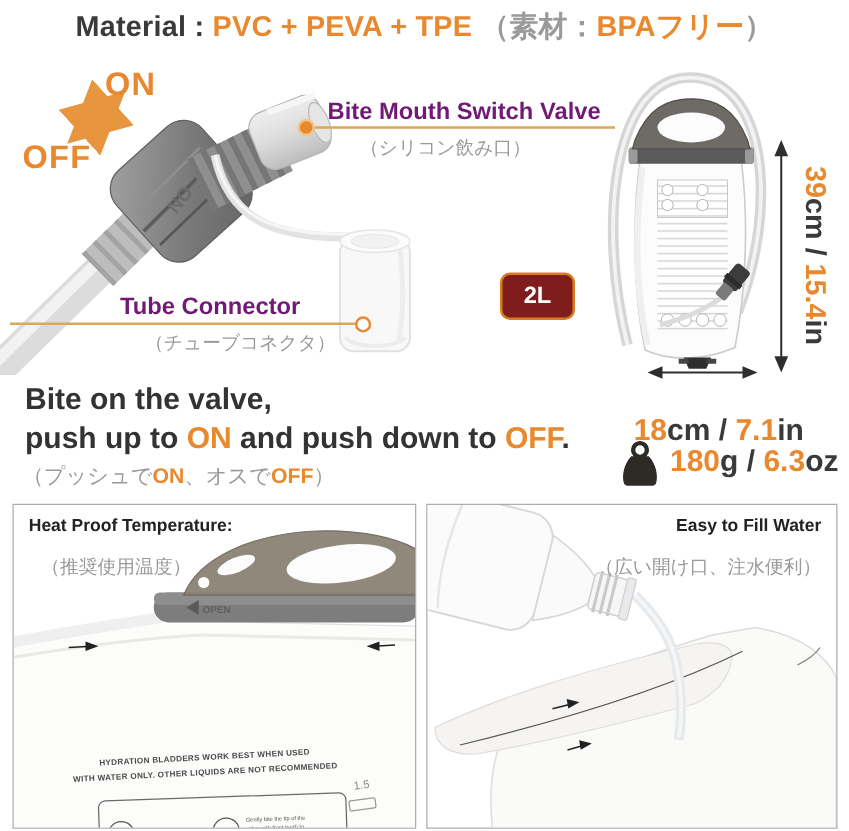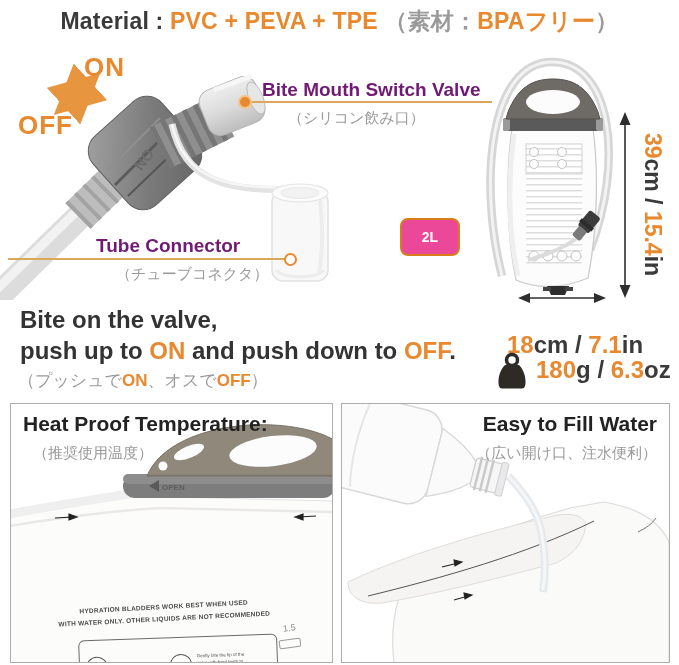--- a/index.html
+++ b/index.html
@@ -13,33 +13,33 @@
   .header{top:6px;left:0;width:679px;text-align:center;font-size:23px;font-weight:bold;letter-spacing:.2px;}
   
   .bigstate{font-size:26px;font-weight:bold;color:#E8892F;letter-spacing:1px;}
   
   .co-title{font-size:19px;font-weight:bold;color:#701a75;}
   .co-line{height:2px;background:#D9A85A;}
   .co-jp{font-size:15px;color:#9a9a9a;}
   .co-dot{width:10px;height:10px;border-radius:50%;background:#E8892F;border:2px solid #F3C488;}
   .co-ring{width:9px;height:9px;border-radius:50%;background:#fff;border:2px solid #E8892F;}
   
-  .badge{width:56px;height:34px;background:#ec4899;border:2px solid #D97C1E;border-radius:8px;
-         color:#fff;font-size:14px;font-weight:bold;display:flex;align-items:center;justify-content:center;}
+  .badge{width:56px;height:34px;background:#7f1d1d;border:2px solid #D97C1E;border-radius:8px;
+         color:#fff;font-size:19px;font-weight:bold;display:flex;align-items:center;justify-content:center;}
   
   .dim{font-weight:bold;font-size:23px;color:#3a3a3a;white-space:nowrap;}
   .vdim{width:200px;text-align:center;transform:rotate(90deg);}
   .hdim{width:170px;text-align:center;font-size:24px;}
   
   .instr{font-size:24px;font-weight:600;color:#333;white-space:nowrap;}
   .instr-jp{font-size:17px;color:#9a9a9a;white-space:nowrap;}
   .weight-text{font-size:24px;font-weight:bold;color:#3a3a3a;white-space:nowrap;}
   
   .panel{border:1px solid #ADADAD;background:#fff;overflow:hidden;box-sizing:border-box;}
-  .panel-title{font-size:21px;font-weight:bold;color:#222;}
+  .panel-title{font-size:14px;font-weight:bold;color:#222;}
   .panel-jp{font-size:15px;color:#999;}
   .temp{font-size:33px;font-weight:bold;color:#EC9C3C;letter-spacing:.5px;}
   .fineprint{font-size:6.5px;font-weight:bold;color:#4a4a4a;letter-spacing:.25px;line-height:1.8;
              text-align:center;transform:rotate(-3deg);}
   .iconbox{border:1px solid #6a6a6a;border-radius:6px;transform:rotate(-2deg);display:flex;align-items:center;gap:5px;padding:4px 6px;}
   .mini-circle{width:20px;height:20px;border:1px solid #555;border-radius:50%;flex:none;position:relative;}
   .mini-label{font-size:4.5px;color:#555;line-height:1.5;width:52px;}
   .scale-mark{font-size:9px;color:#888;transform:rotate(-8deg);}
   .scale-cup{width:20px;height:7px;border:1px solid #999;border-radius:2px;transform:rotate(-8deg);}
 </style>

